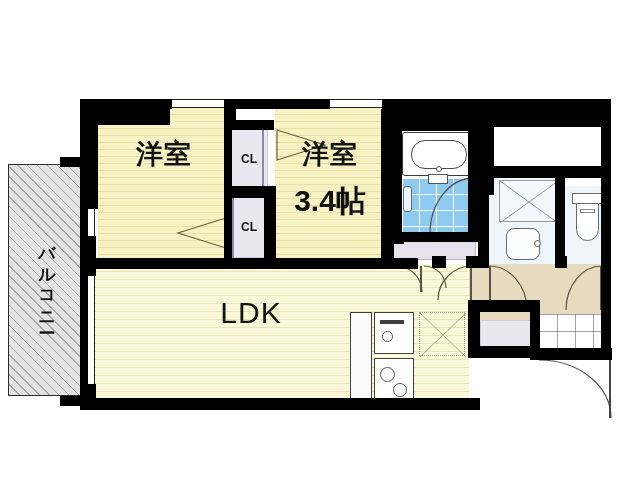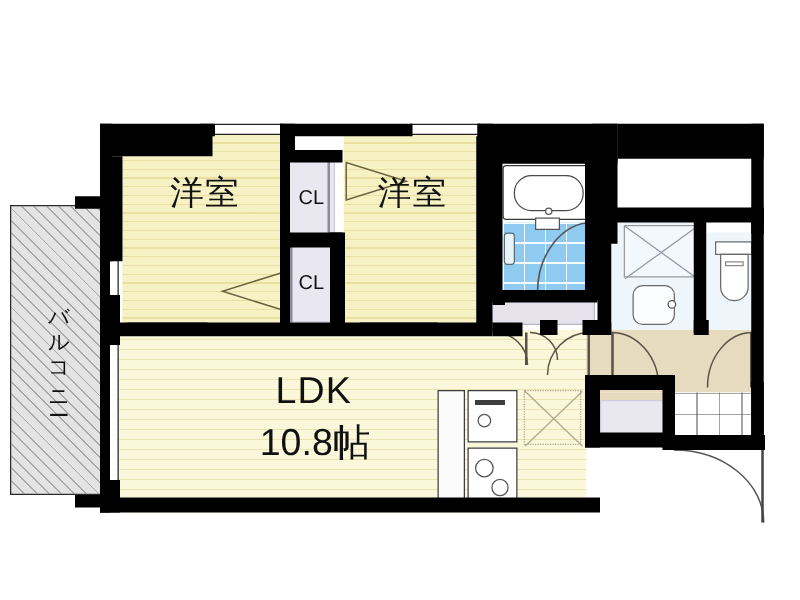--- a/index.html
+++ b/index.html
@@ -42,26 +42,26 @@
 
   
   .bathtile{background:#8fcaf0;}
   .bathtile::after{content:"";position:absolute;inset:0;
       background:
         repeating-linear-gradient(to right, rgba(255,255,255,.9) 0 1px, transparent 1px 17px),
         repeating-linear-gradient(to bottom, rgba(255,255,255,.9) 0 1px, transparent 1px 16px);}
 
   
   .lbl{position:absolute;display:flex;align-items:center;justify-content:center;
-       color:#111;white-space:nowrap;line-height:1;}
+       color:#111;white-space:nowrap;line-height:1;font-weight:bold;}
   .lbl-room{font-size:27px;letter-spacing:1px;}
   .lbl-num{font-size:30px;letter-spacing:0px;}
   .lbl-ldk{font-size:30px;font-weight:400;letter-spacing:1px;}
   .lbl-ldknum{font-size:30px;}
-  .lbl-cl{font-size:16px;color:#111;}
+  .lbl-cl{font-size:12px;color:#111;}
   .lbl-scl{font-size:15px;color:#111;}
   .lbl-small{font-size:10px;color:#111;line-height:1.15;text-align:center;
              display:flex;flex-direction:column;align-items:center;justify-content:center;}
   .lbl-vert{font-size:17px;writing-mode:vertical-rl;text-orientation:upright;
             letter-spacing:3px;color:#111;}
   .lbl-entry{font-size:16px;color:#111;}
   .tub-outer{border:1.6px solid #3a3a3a;background:#fff;border-radius:3px;}
   .tub-inner{border:1.6px solid #4a4a4a;background:#fff;border-radius:14px;}
   .circ{border:1.4px solid #555;border-radius:50%;background:#fff;}
   .kitchen{border:1.5px solid #3d3d3d;background:#fff;}
@@ -238,17 +238,17 @@
 
   <div class="abs wall" style="left:478px;top:258px;width:11px;height:10px;"></div>
   <div class="abs wall" style="left:555px;top:256px;width:12px;height:12px;"></div>
 
   <div class="abs wall" style="left:60px;top:157px;width:36px;height:10px;"></div>
   <div class="abs wall" style="left:60px;top:396px;width:36px;height:10px;"></div>
 
   <div class="lbl lbl-room" style="left:114px;top:136px;width:100px;height:36px;">洋室</div>
 
   <div class="lbl lbl-room" style="left:282px;top:136px;width:96px;height:36px;">洋室</div>
+  <div class="lbl lbl-num" style="left:276px;top:182px;width:108px;height:38px;">3.4帖</div>
 
   <div class="lbl lbl-ldk" style="left:196px;top:294px;width:110px;height:38px;">LDK</div>
-  <div class="lbl lbl-ldknum" style="left:182px;top:336px;width:140px;height:38px;">10.8帖</div>
 
 </div>
 
 </body></html>

